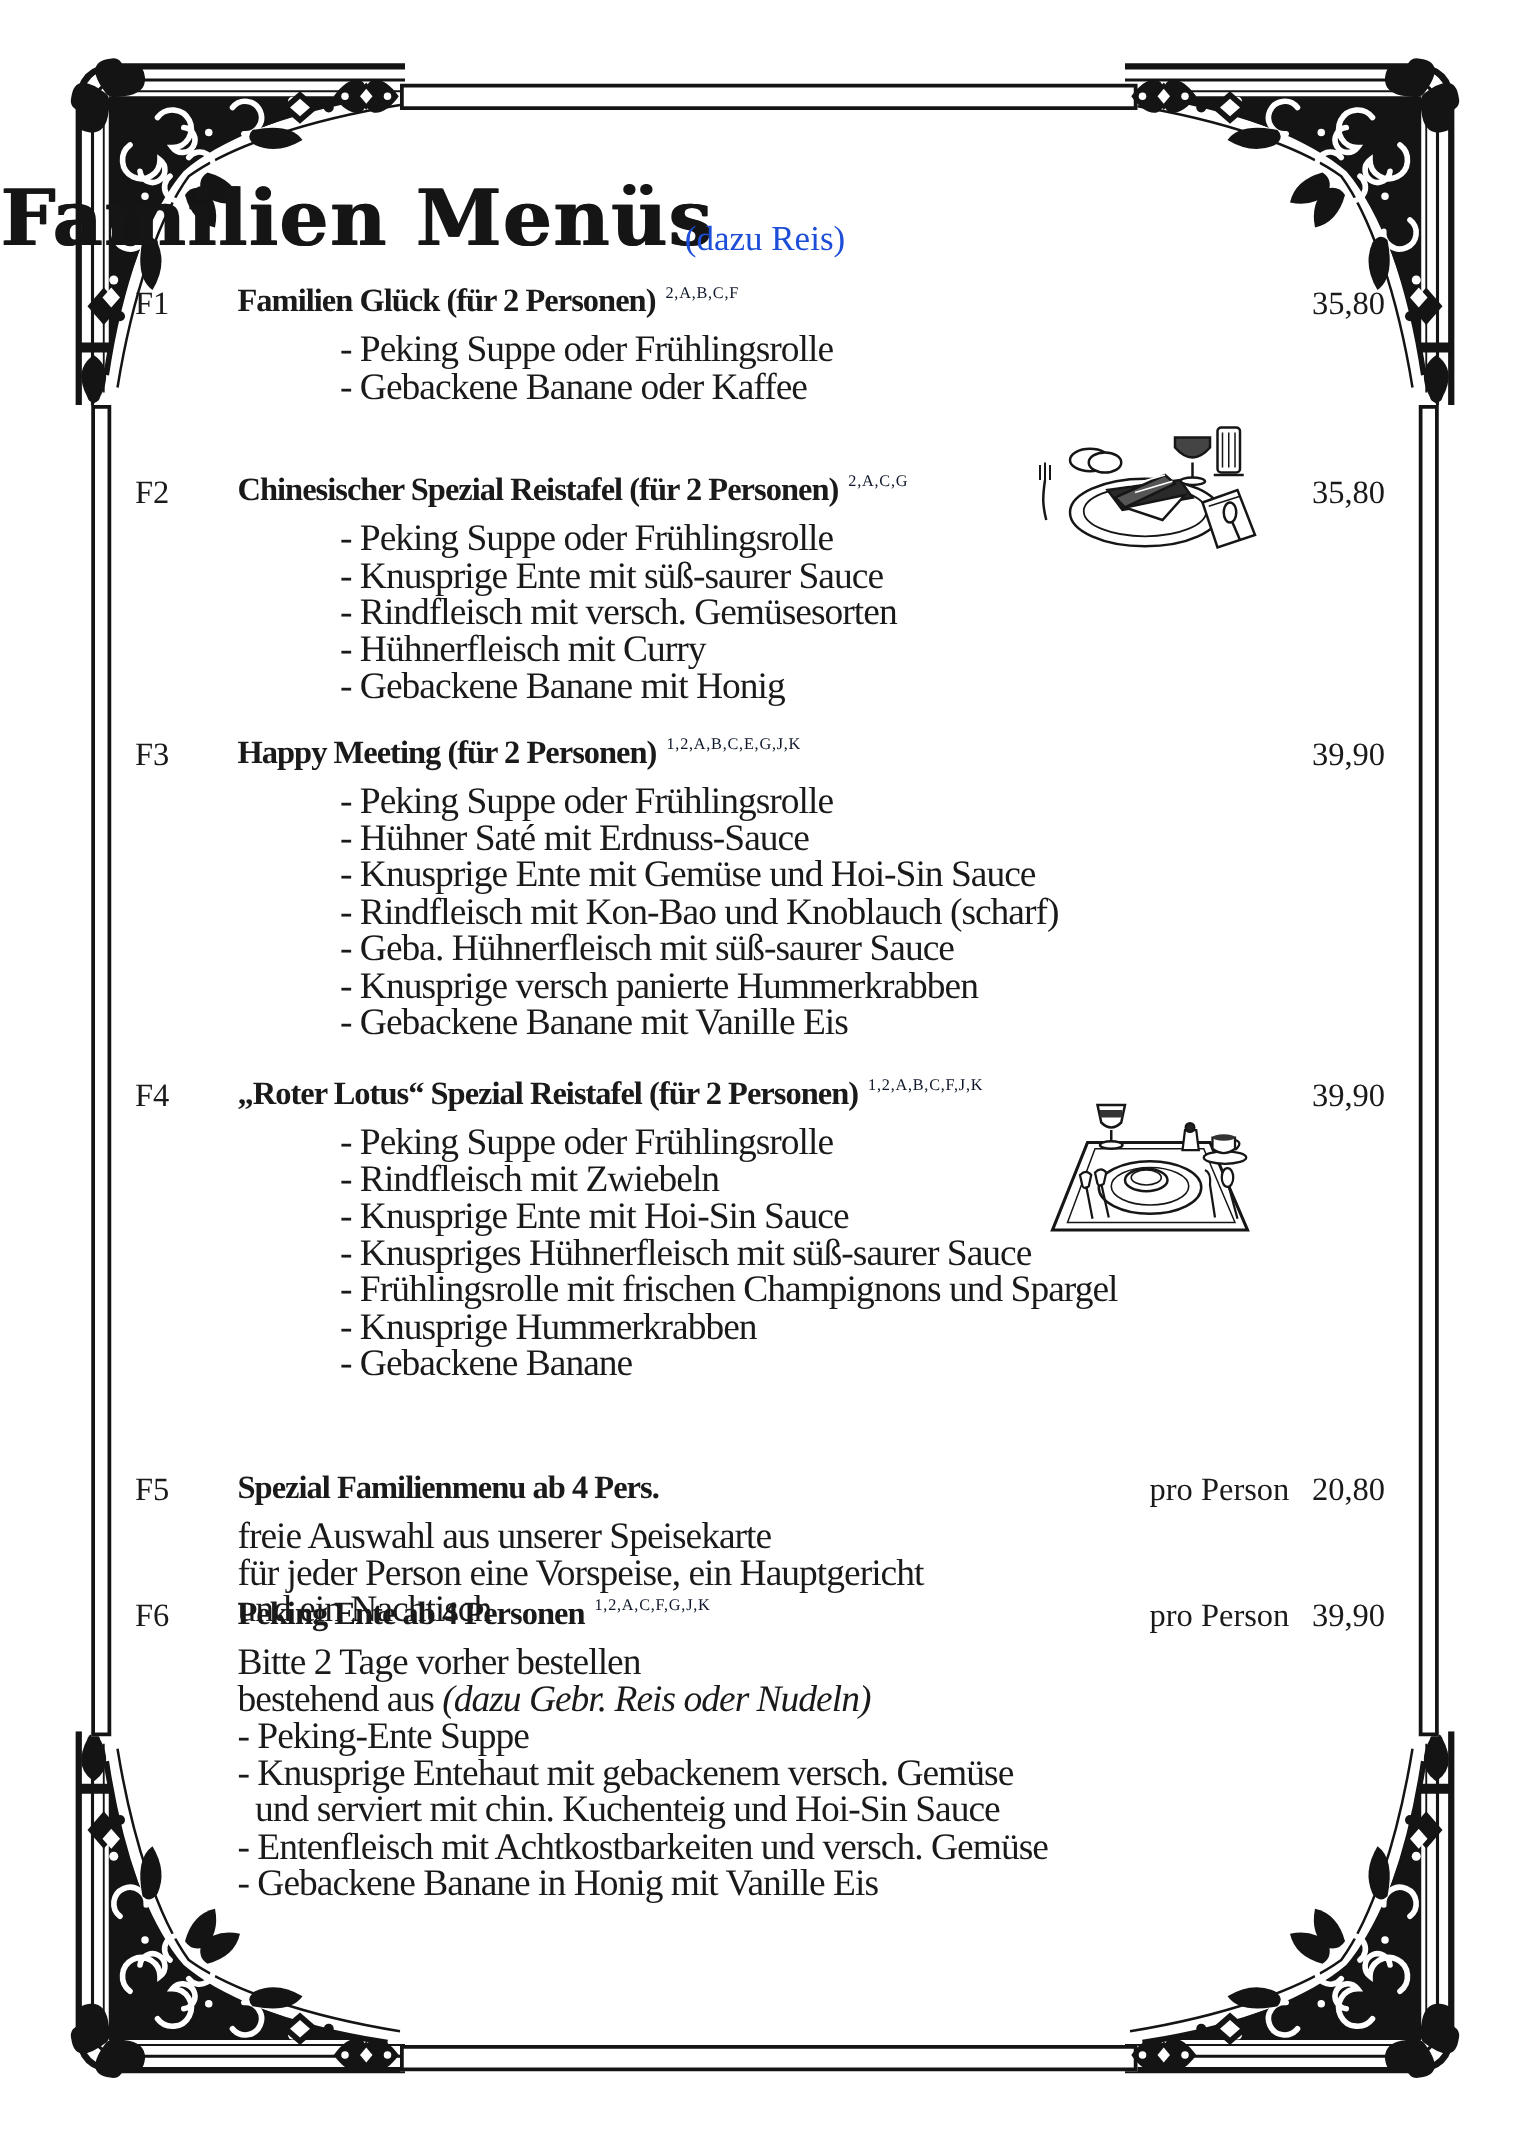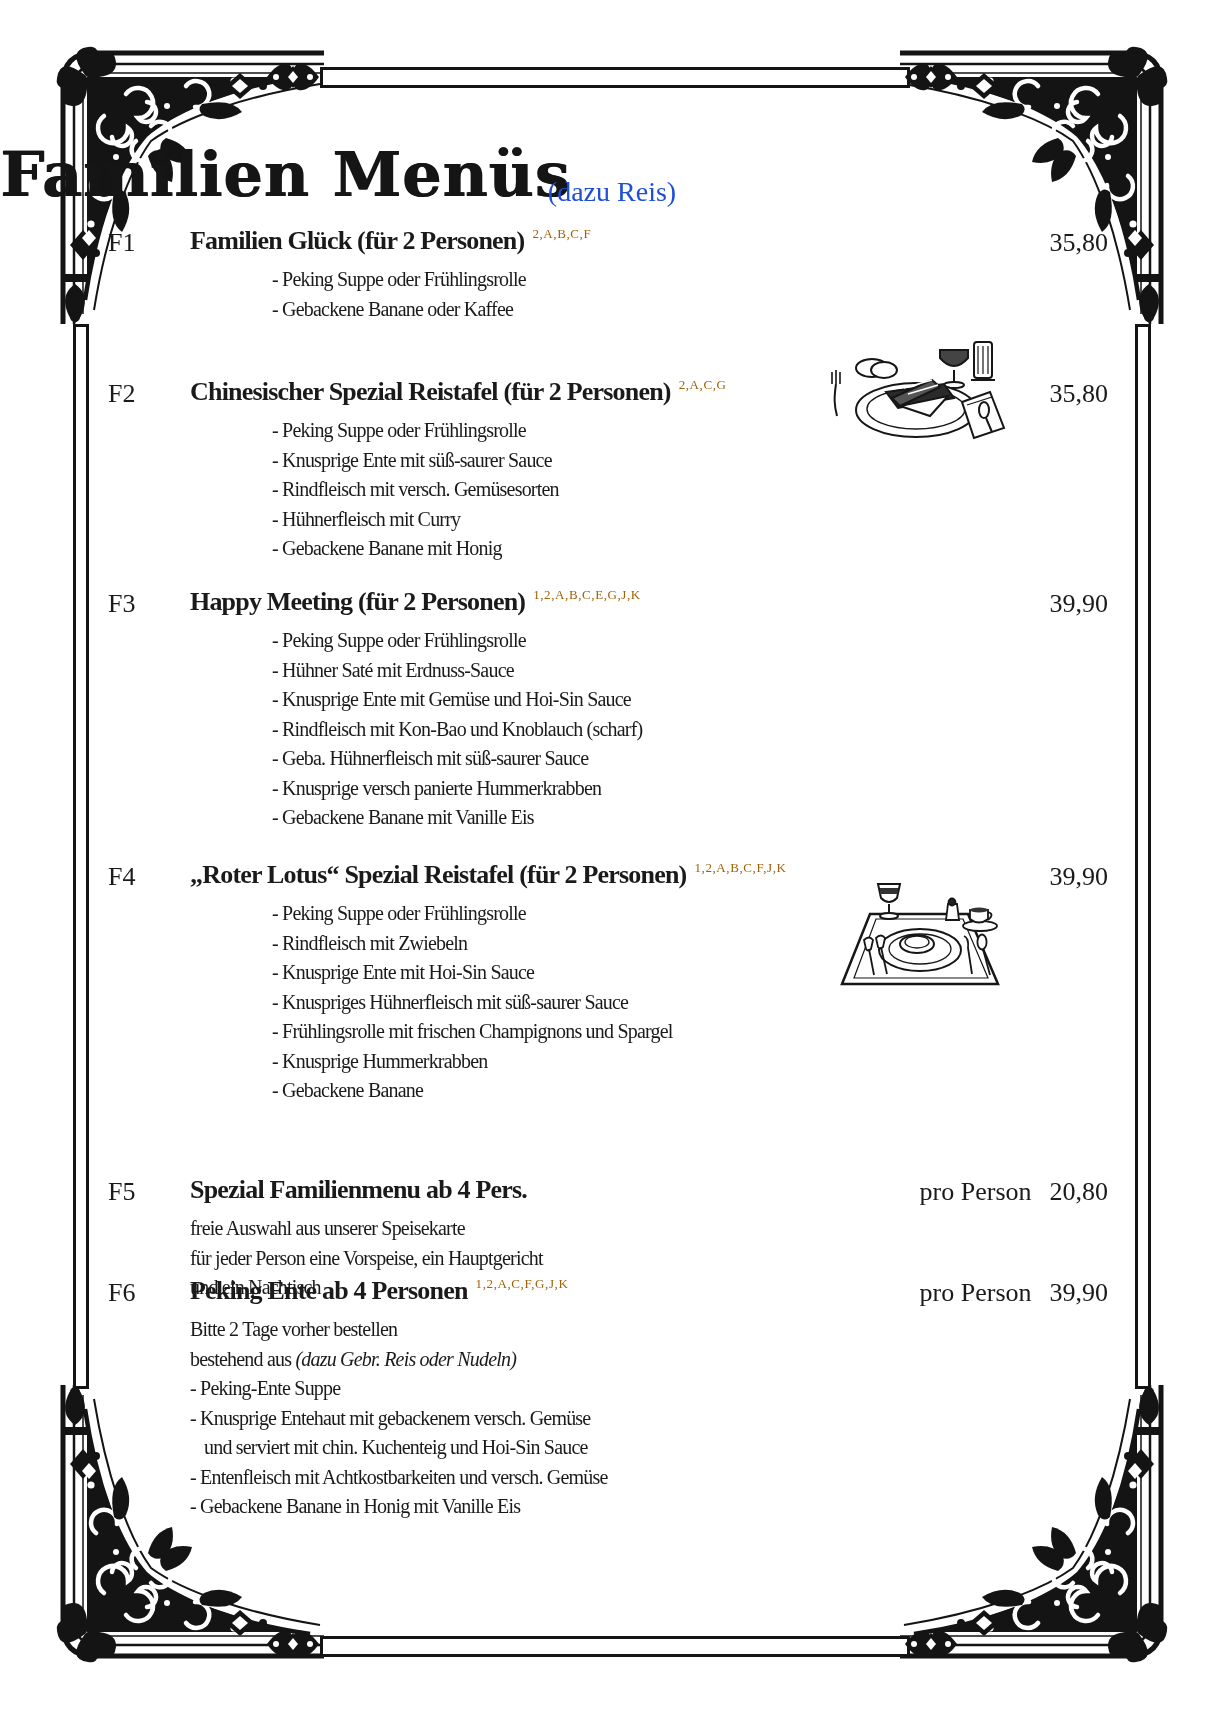--- a/index.html
+++ b/index.html
@@ -31,25 +31,25 @@
          letter-spacing:1px;color:#151515;text-shadow:1px 0 0 currentColor;}
   .subtitle{position:absolute;top:176px;left:0;width:100%;text-align:center;
             font-size:28px;color:#1d4ed8;}
 
   
   .item{position:absolute;left:108px;width:1000px;}
   .item .row{position:relative;height:34px;padding-left:24px;}
   .fid{position:absolute;left:0;top:2px;font-size:26px;}
   .iname{position:absolute;left:82px;top:0;font-size:26px;font-weight:700;
          letter-spacing:-0.8px;white-space:nowrap;}
-  .all{font-size:13px;color:#a16207;font-weight:400;letter-spacing:0.6px;
+  .all{font-size:13px;color:#0f172a;font-weight:400;letter-spacing:0.6px;
        position:relative;top:-11px;margin-left:8px;}
   .pricebox{position:absolute;right:0;top:2px;font-size:26px;display:flex;gap:18px;
             align-items:baseline;white-space:nowrap;}
-  .desc{margin:5px 0 0 164px;font-size:20px;line-height:29.5px;letter-spacing:-0.8px;}
+  .desc{margin:5px 0 0 164px;font-size:30px;line-height:29.5px;letter-spacing:-0.8px;}
   .desc p{margin:0;}
   .item.wide .desc{margin-left:82px;}
   .desc p.cont{padding-left:14px;}
   .desc em{font-style:italic;}
 
   
   .illus{position:absolute;}
   .illus.f2{left:828px;top:336px;width:178px;height:110px;}
   .illus.f4{left:836px;top:878px;width:170px;height:120px;}
 </style>

